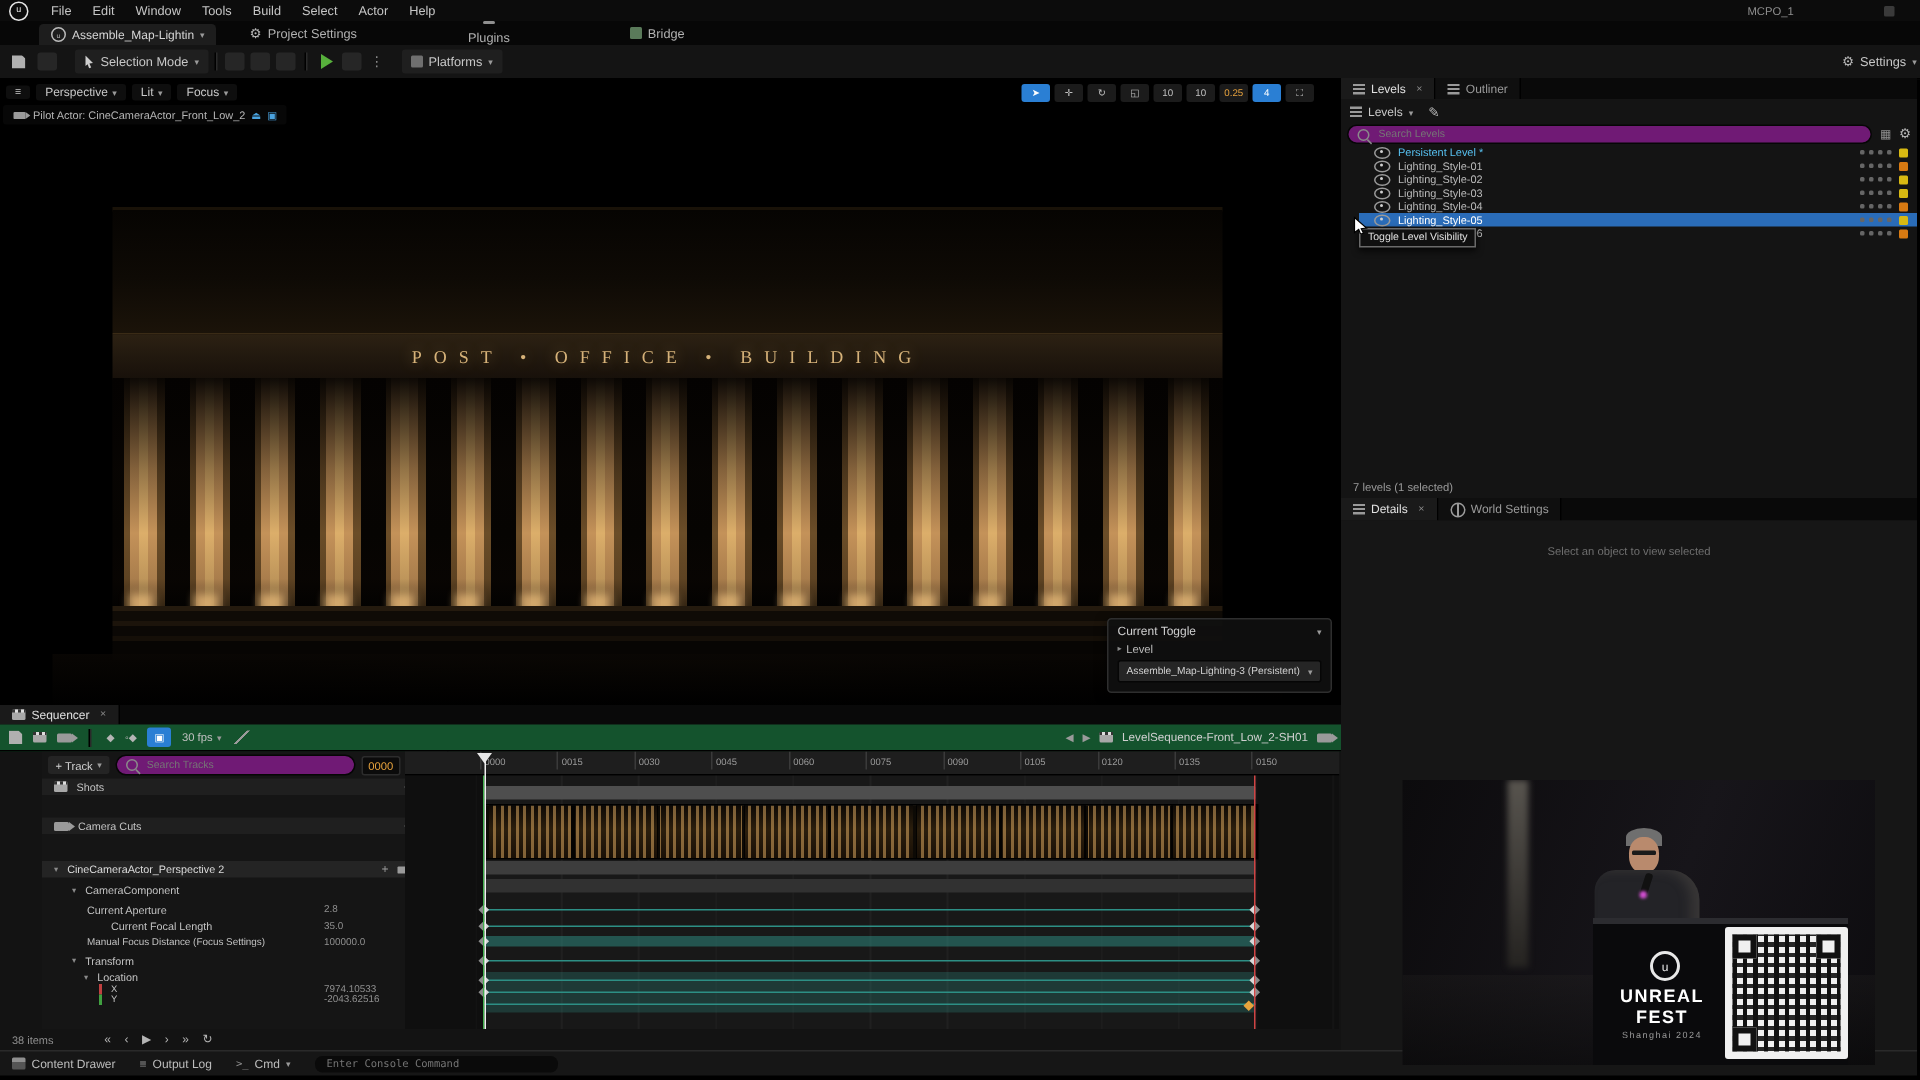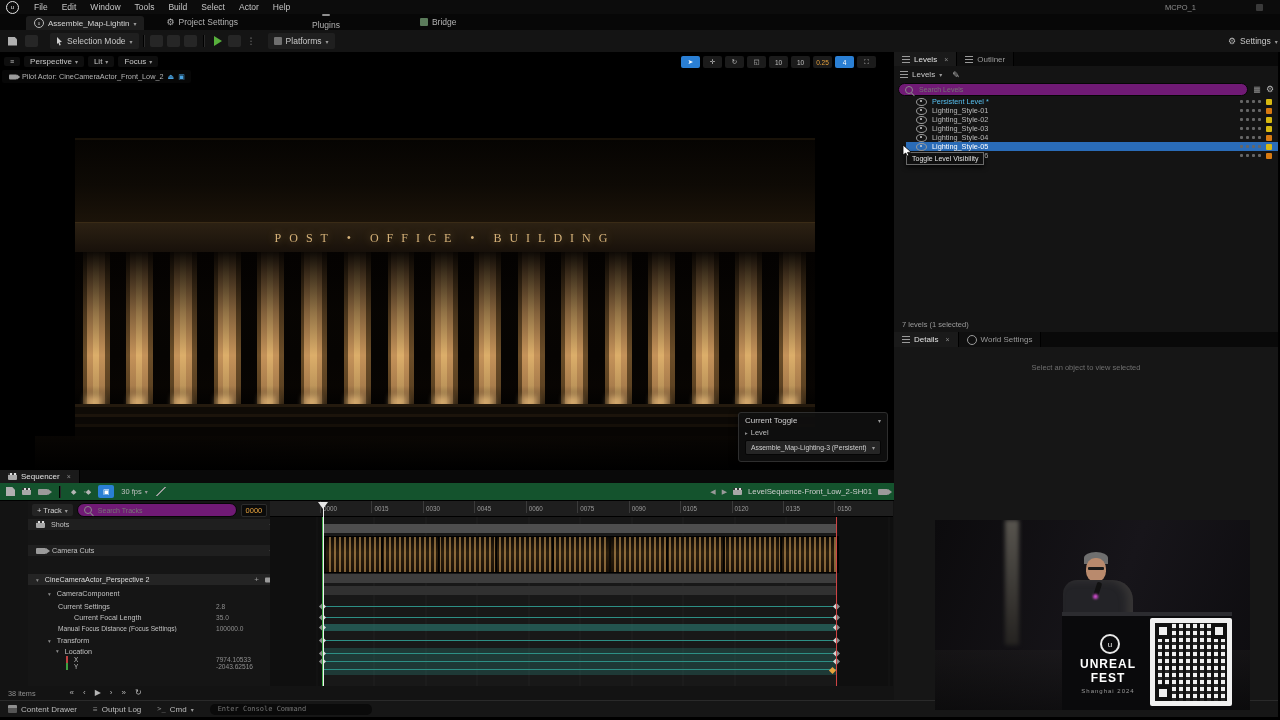--- a/index.html
+++ b/index.html
@@ -439,21 +439,21 @@
     <div class="seqrow" style="top:73px;background:#242424;padding-left:8px;color:#dcdcdc;">
       <span class="exp">▾</span>
       <span>CineCameraActor_Perspective 2</span>
       <span class="addico">+ <span class="cami" style="transform:scale(.8);"></span></span>
     </div>
     <div class="seqrow" style="top:87px;padding-left:20px;">
       <span class="exp">▾</span>
       <span>CameraComponent</span>
     </div>
     <div class="seqrow" style="top:100px;padding-left:30px;">
-      <span>Current Settings</span>
+      <span>Current Aperture</span>
       <span class="val">2.8</span>
       <span class="knav">◀ ◆ ▶</span>
     </div>
     <div class="seqrow" style="top:111px;padding-left:46px;">
       <span>Current Focal Length</span>
       <span class="val">35.0</span>
       <span class="knav">◀ ◆ ▶</span>
     </div>
     <div class="seqrow" style="top:122px;padding-left:30px;font-size:6.6px;">
       <span style="max-width:120px;overflow:hidden;white-space:nowrap;text-overflow:ellipsis;">Manual Focus Distance (Focus Settings)</span>

